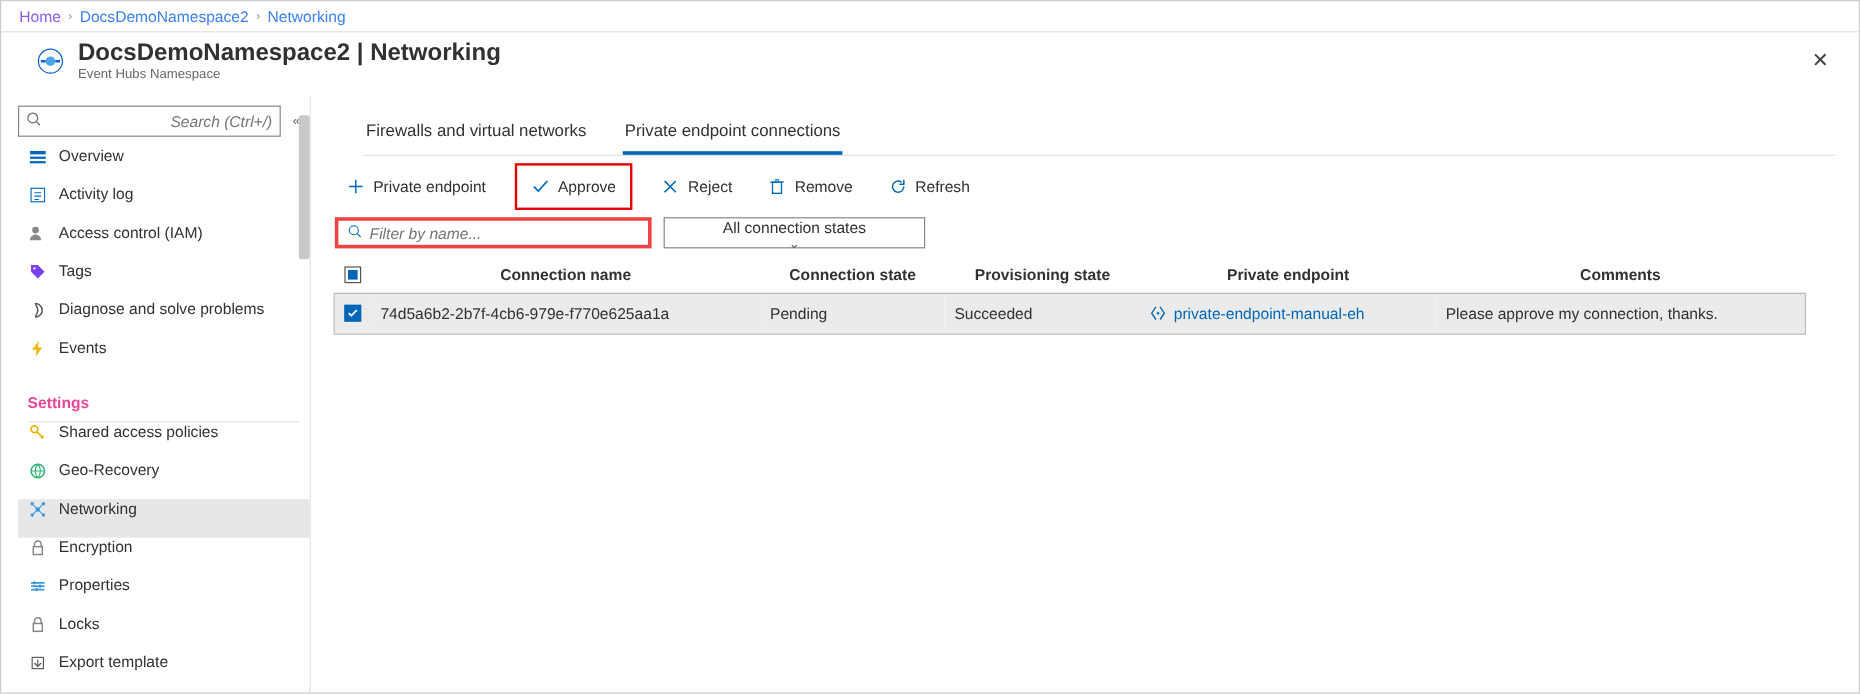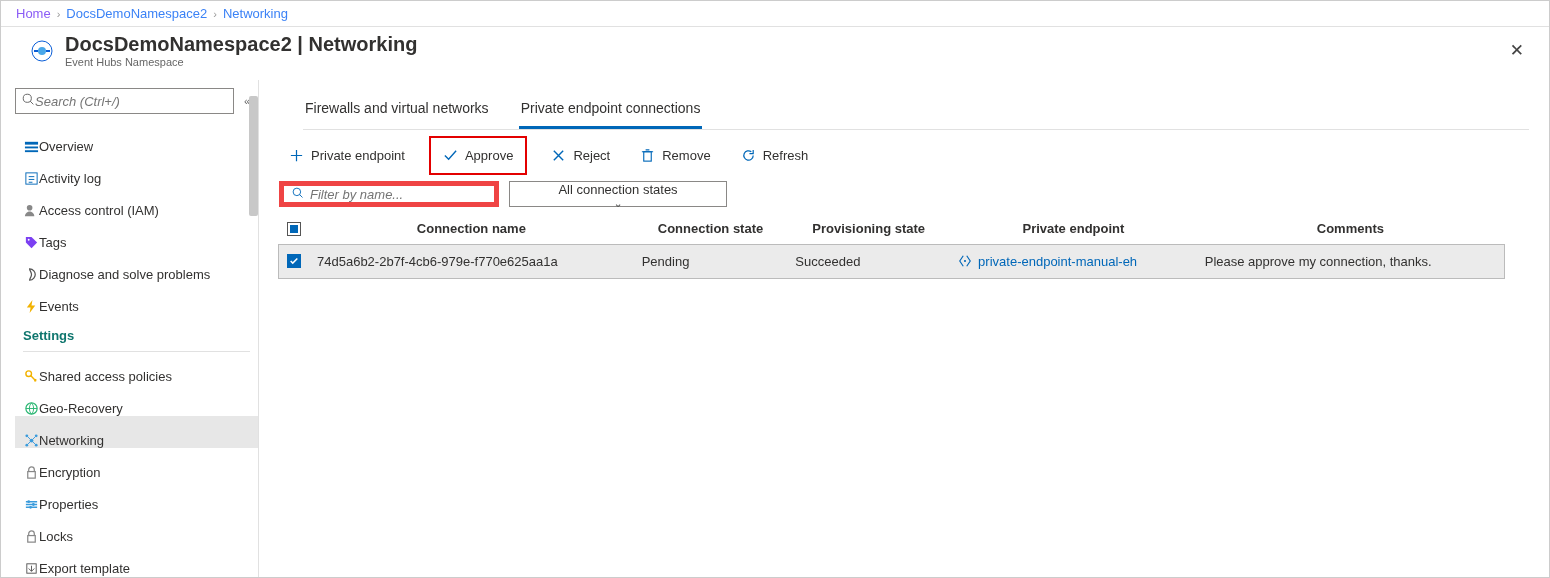--- a/index.html
+++ b/index.html
@@ -10,39 +10,39 @@
     .breadcrumb .cur { color:#3b82f6; }
     .page-header { display:flex; align-items:center; padding:6px 15px 12px 28px; }
     .page-header .res-icon { width:26px; height:26px; margin-right:10px; display:flex; align-items:center; justify-content:center; }
     .page-header h1 { font-size:20px; font-weight:600; }
     .page-header .subtitle { font-size:11px; color:#666; }
     .close-x { margin-left:auto; font-size:17px; color:#444; padding:4px 10px; cursor:pointer;}
     .body-split { display:flex; height:calc(578px - 70px); }
     .sidebar { width:258px; border-right:1px solid #e1e1e1; padding:8px 4px 8px 14px; display:flex; flex-direction:column; position:relative;}
     .search-wrap { display:flex; align-items:center; gap:6px; margin-bottom:8px;}
     .search-box { flex:1; display:flex; align-items:center; border:1px solid #8a8886; height:26px; padding:0 6px; }
-    .search-box input { border:none; outline:none; width:100%; font-size:13px; font-style:italic; color:#8b5cf6;}
+    .search-box input { border:none; outline:none; width:100%; font-size:13px; font-style:italic; color:#8b5cf6;text-align:right;}
     .collapse-caret { font-size:11px; color:#666; cursor:pointer; padding:2px 4px;}
     .sb-scroll { flex:1; overflow-y:auto; margin-right:-4px;}
-    .nav-item { display:flex; align-items:flex-end; height:32px; padding:0 8px; cursor:pointer; font-size:13px; color:#323130; border-radius:0; }
+    .nav-item { display:flex; align-items:flex-start; height:32px; padding:0 8px; gap:10px; cursor:pointer; font-size:13px; color:#323130; border-radius:0; }
     .nav-item.active { background:#e7e7e7; }
     .nav-item .ic { width:16px; height:16px; display:flex; align-items:center; justify-content:center; }
-    .section-title { font-size:13px; font-weight:600; padding:14px 8px 4px; color:#0f766e;}
+    .section-title { font-size:13px; font-weight:600; padding:14px 8px 4px; color:#ec4899;}
     .section-divider { border-top:1px solid #e1e1e1; margin:4px 8px 0;}
     .scroll-thumb { position:absolute; right:0; top:16px; width:9px; height:120px; background:#c8c8c8; border-radius:2px;}
     .main { flex:1; padding:10px 20px; position:relative; overflow:auto;}
     .tabs { display:flex; gap:28px; border-bottom:1px solid #e1e1e1; margin-bottom:14px;margin-left:24px; }
     .tab { padding:10px 2px; font-size:14px; color:#323130; cursor:pointer; border-bottom:3px solid transparent; }
     .tab.active { border-bottom-color:#0067b8; font-weight:400;}
     .toolbar { display:flex; gap:18px; margin-bottom:14px; padding-left:4px; align-items:center; }
     .tbtn { display:flex; align-items:center; gap:7px; padding:4px 6px; color:#323130; cursor:pointer; font-size:13px;}
     .tbtn .ic { width:15px; height:15px; display:flex; align-items:center; justify-content:center; }
     .tbtn.highlight { border:2px solid #e30000; padding:10px 12px; margin:-8px 0;}
     .filters { display:flex; gap:10px; margin-bottom:6px;}
-    .filter-box { display:flex; align-items:center; border:5px solid #ef4444; height:26px; padding:0 8px; width:220px;justify-content:center;}
+    .filter-box { display:flex; align-items:center; border:3px solid #ef4444; height:26px; padding:0 8px; width:264px;justify-content:center;}
     .filter-box input {border:none; outline:none; width:100%; font-size:13px; font-style:italic; color:#666;}
     .dropdown { display:flex; align-items:center; justify-content:space-between; border:1px solid #8a8886; height:26px; padding:0 8px; width:218px; font-size:13px; cursor:pointer;flex-direction:column;}
     .dropdown .chev {font-size:11px;color:#555;}
     table.data { width:1225px; border-collapse:collapse; }
     table.data th { text-align:center; font-weight:600; font-size:13px; padding:8px; border-bottom:1px solid #e1e1e1;}
     table.data td { padding:9px 8px; font-size:13px; border-bottom:none;}
     table.data tr.rowline td{ border-top:1px solid #e1e1e1;}
     .chk { width:14px; height:14px; border:1px solid #555; display:inline-flex; align-items:center; justify-content:center; background:#fff; cursor:pointer;}
     .chk.indet::after{content:"";width:8px;height:8px;background:#0067b8;}
     .chk.checked{background:#0067b8;border-color:#0067b8;}

